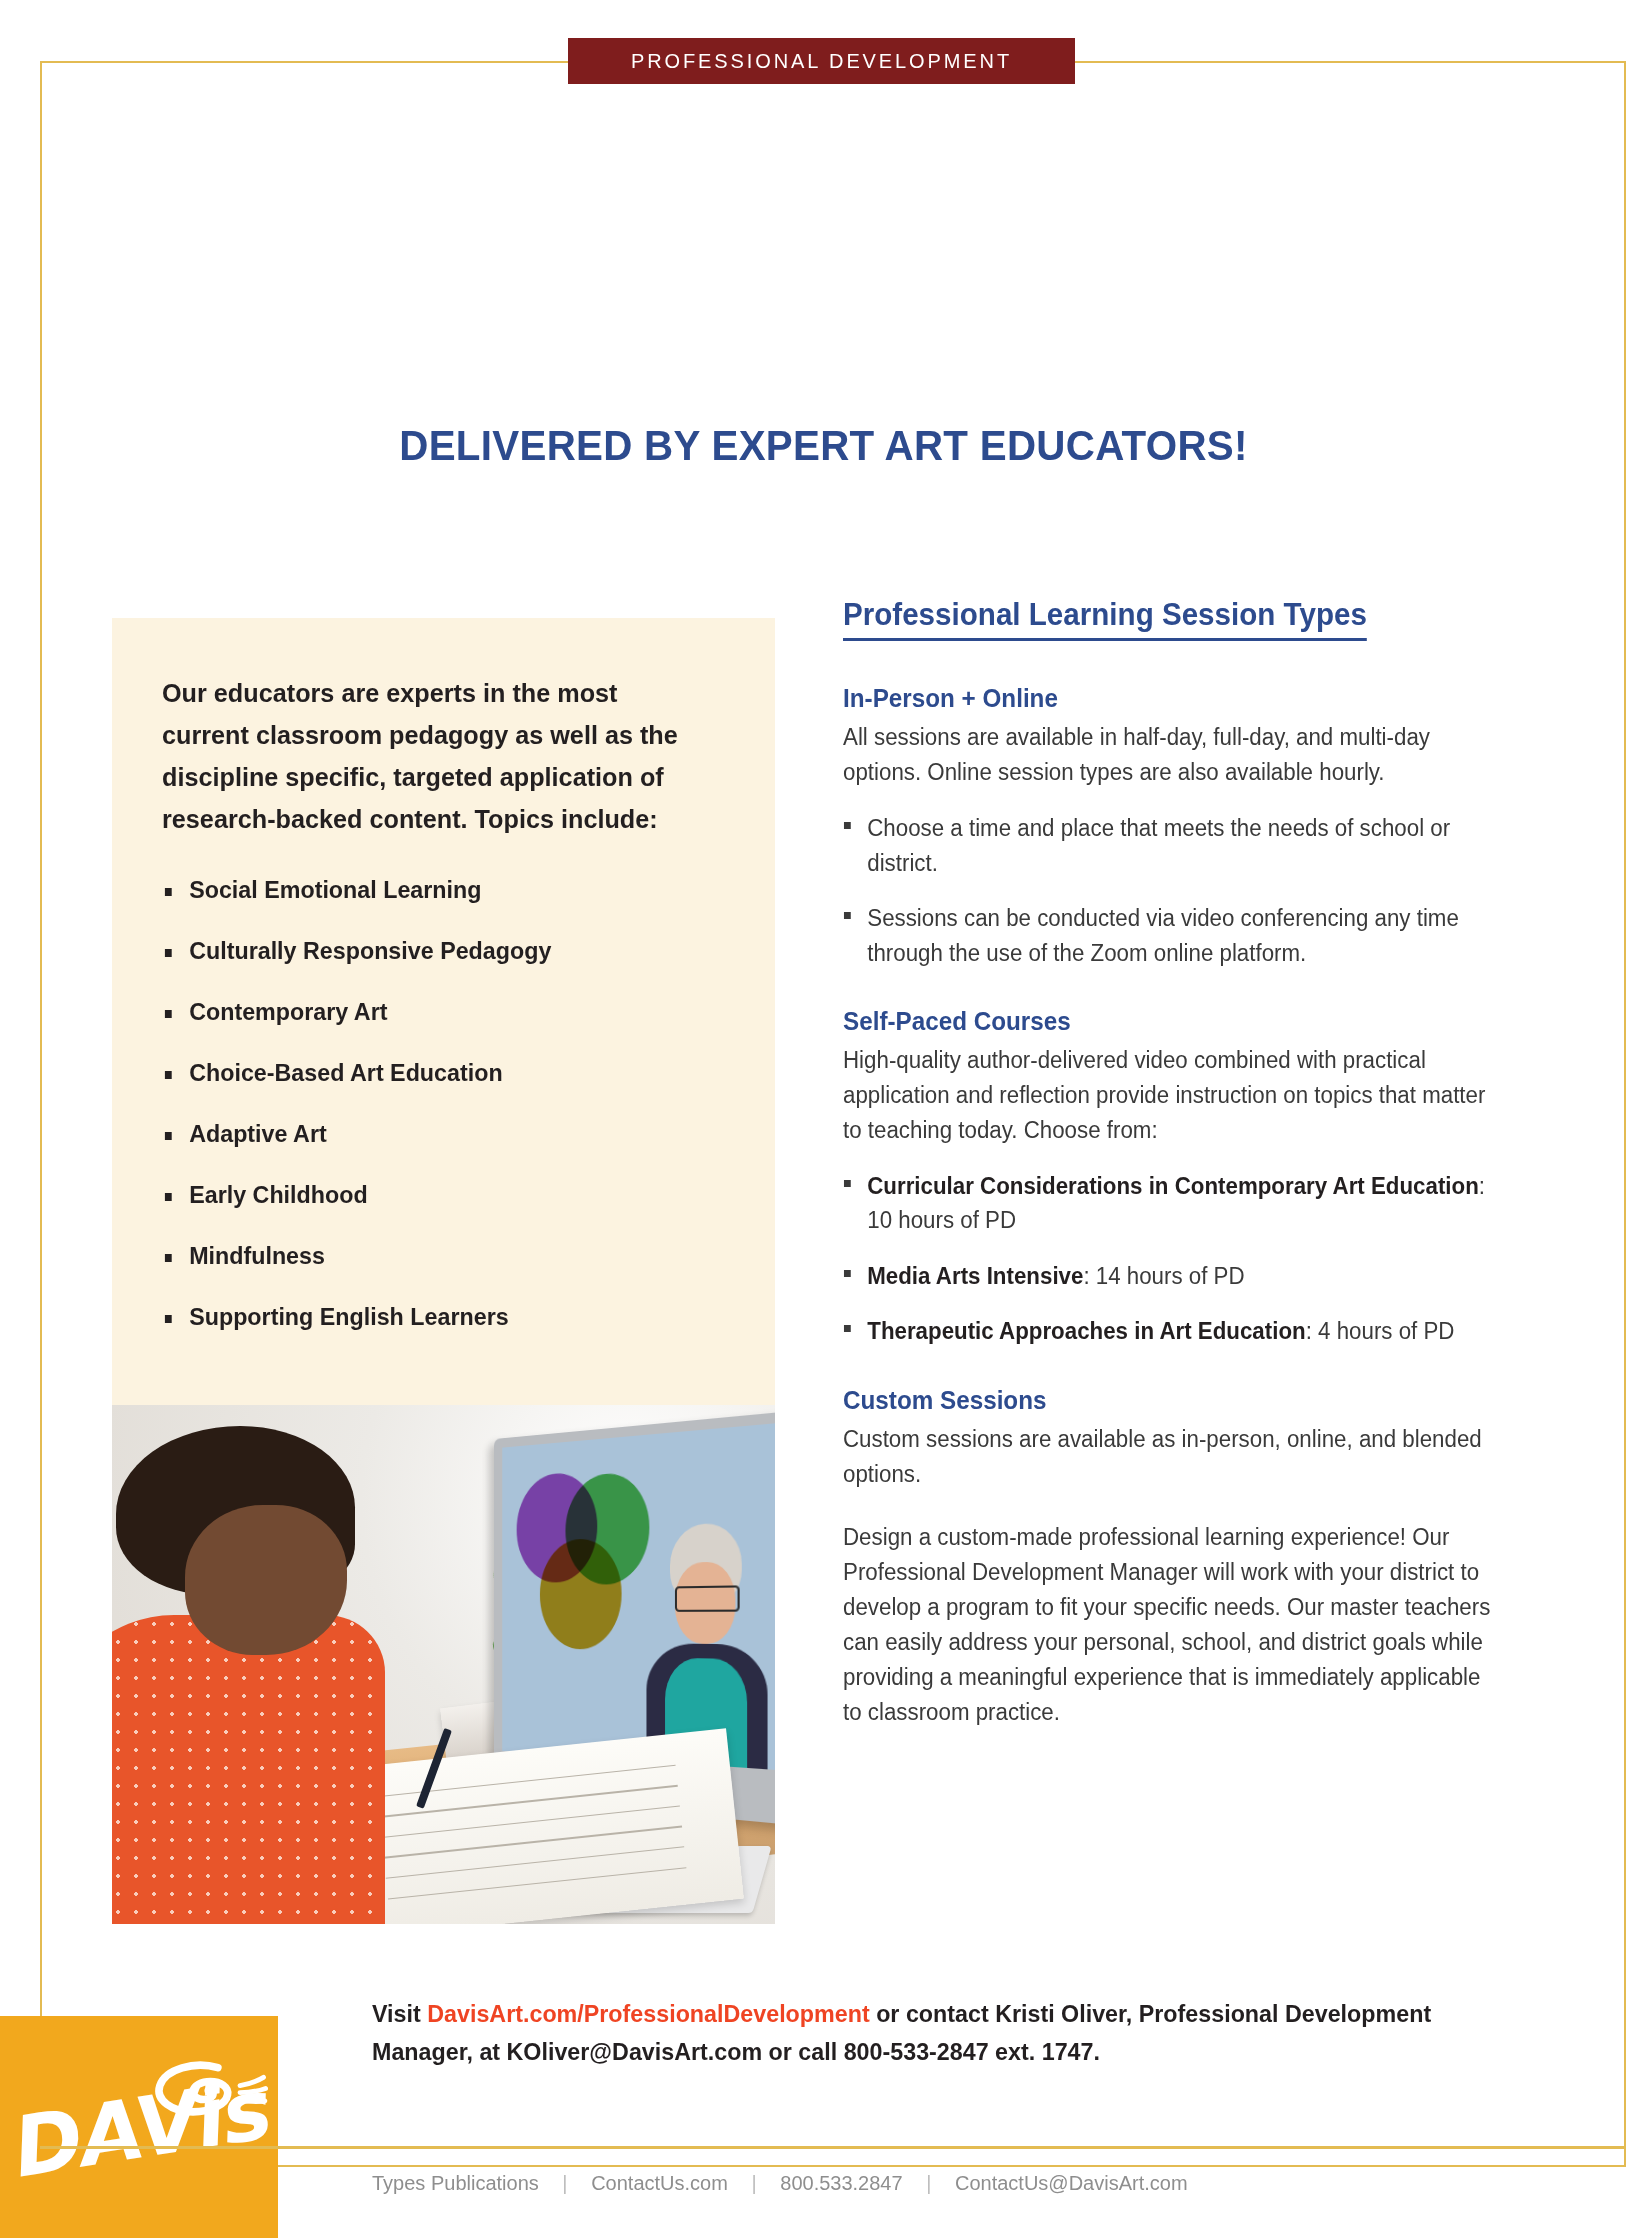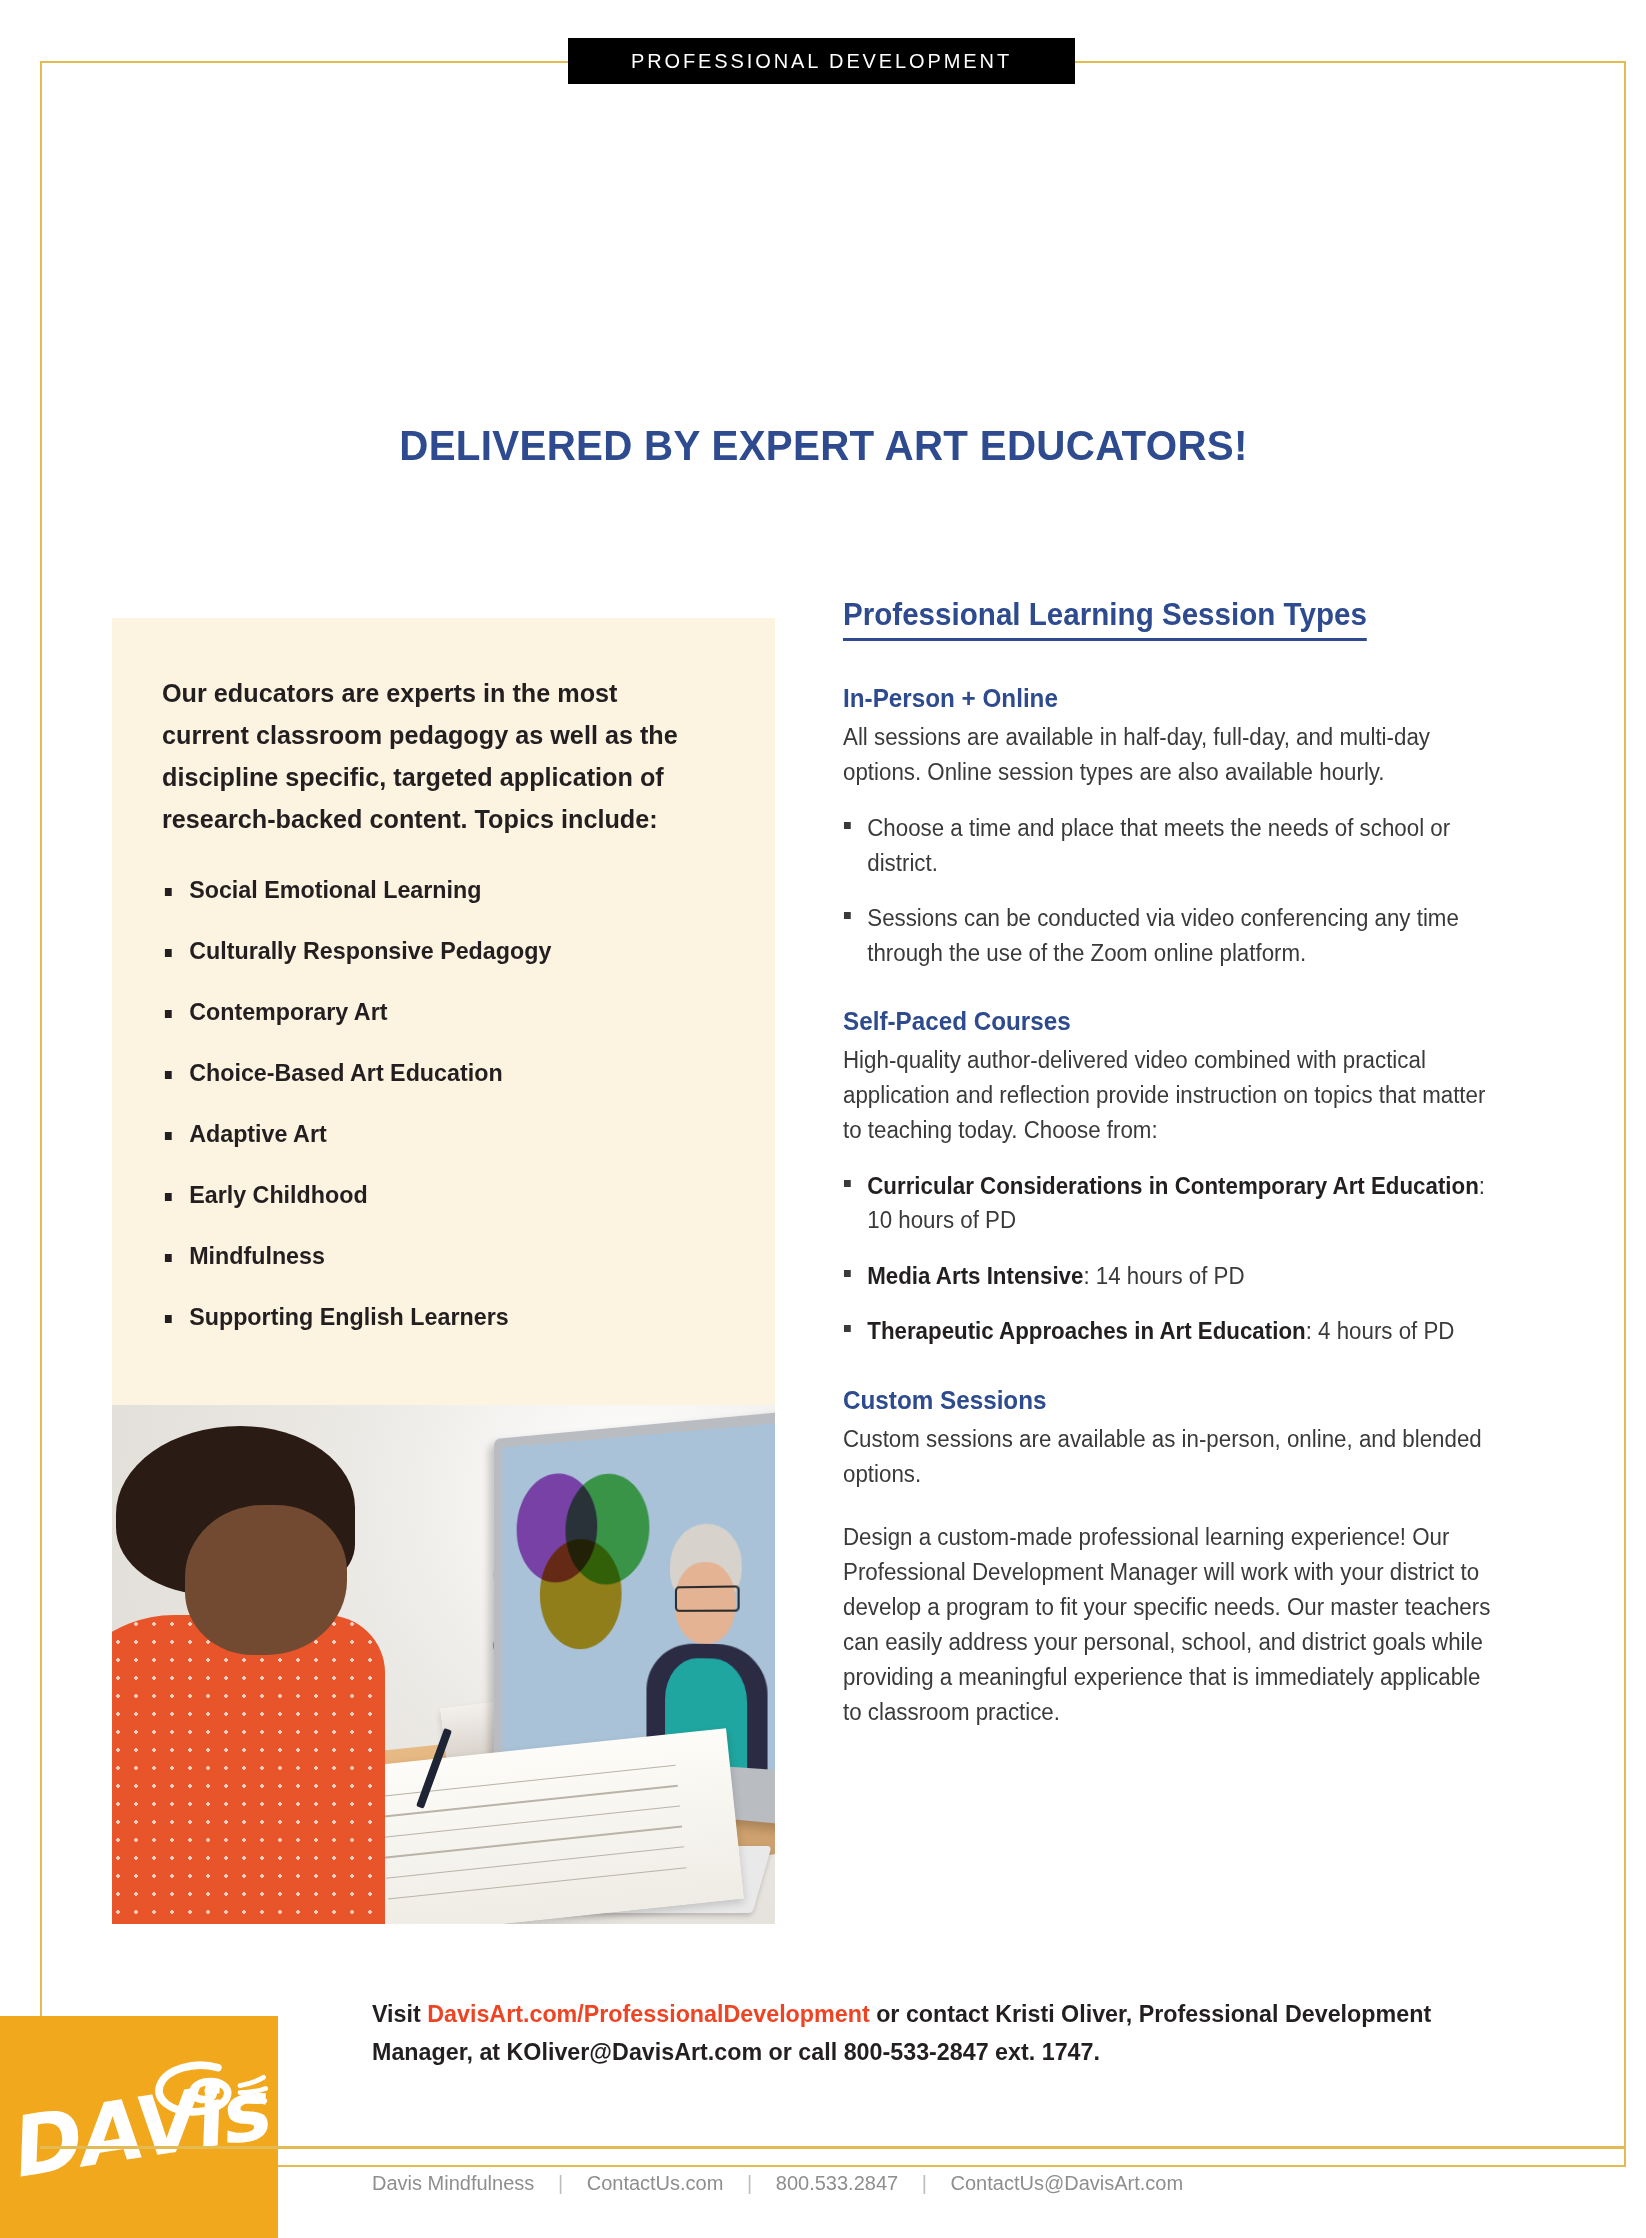--- a/index.html
+++ b/index.html
@@ -17,21 +17,21 @@
     width:1586px;height:2106px;
     border:2.8px solid #e3bb52;
     box-sizing:border-box;
     pointer-events:none;
   }
 
   
   .top-tab{
     position:absolute;left:568px;top:38px;
     width:507px;height:46px;
-    background:#000000;
+    background:#7f1d1d;
     display:flex;align-items:center;justify-content:center;
   }
   .top-tab span{
     color:#ffffff;font-size:20px;font-weight:400;
     letter-spacing:2.9px;
   }
 
   
   .headline{
     position:absolute;left:0;top:139px;width:1647px;
@@ -397,21 +397,21 @@
     <svg class="logo-swirl" width="132" height="76" viewBox="0 0 190 110">
       <path d="M118 14c-34-10-76 2-84 26-7 21 18 38 48 38 26 0 48-11 50-25 2-11-10-19-25-19-13 0-24 6-25 14-1 7 6 12 15 12 8 0 14-4 14-8 0-3-3-5-7-5" fill="none" stroke="#ffffff" stroke-width="11" stroke-linecap="round"></path>
       <path d="M150 40c12-2 24-6 34-12M150 50c13 0 26-2 37-6M150 60c12 3 25 4 36 2" fill="none" stroke="#ffffff" stroke-width="7" stroke-linecap="round"></path>
     </svg>
     <div class="logo-word">DAVis</div>
   </div>
 
   <div class="footbar"></div>
 
   <div class="footer">
-    <span>Davis Mindfulness</span>
+    <span>Types Publications</span>
     <span class="sep">|</span>
     <span>ContactUs.com</span>
     <span class="sep">|</span>
     <span>800.533.2847</span>
     <span class="sep">|</span>
     <span>ContactUs@DavisArt.com</span>
   </div>
 
 </div>
 

